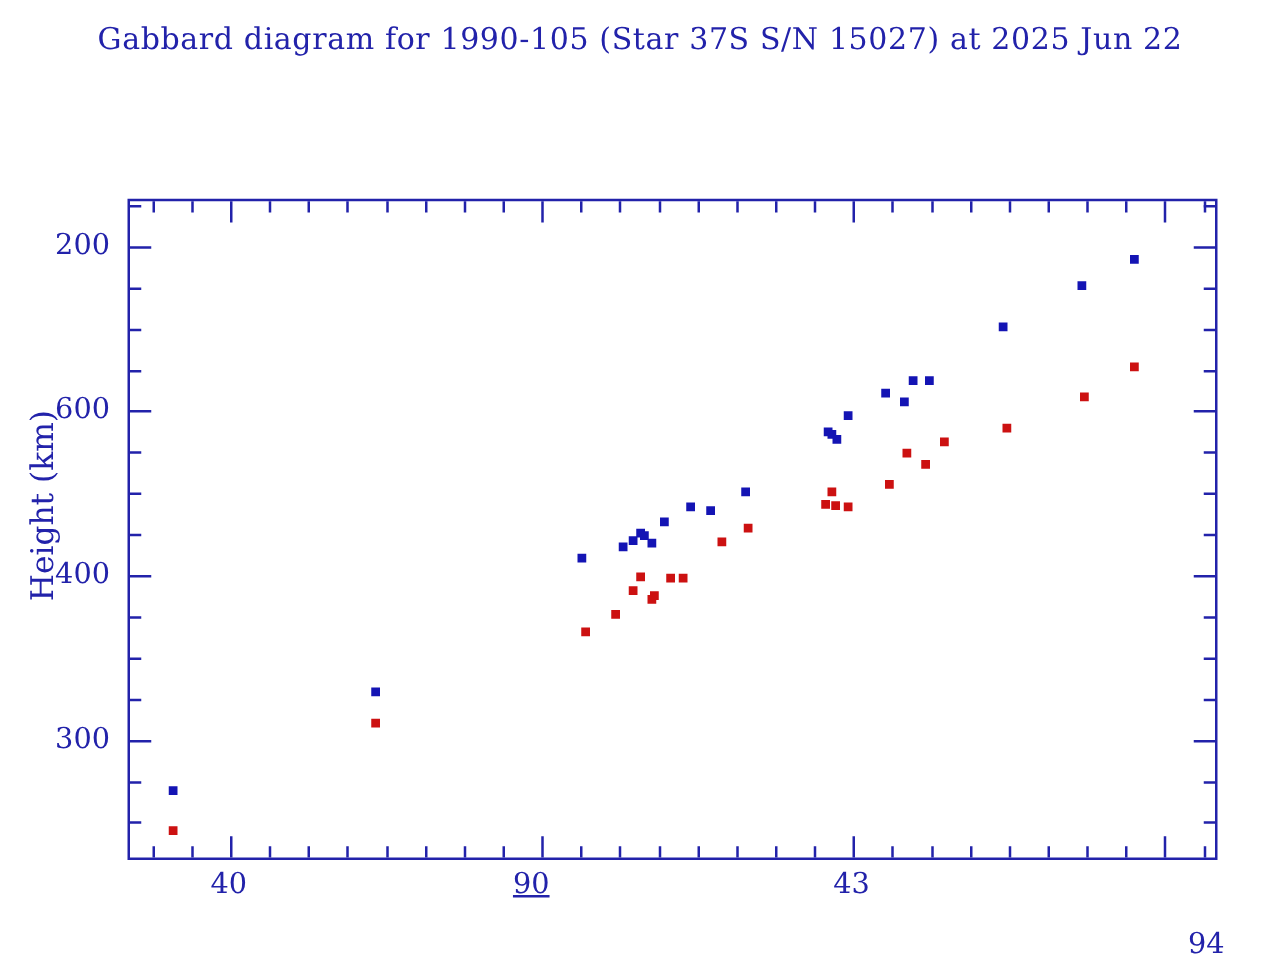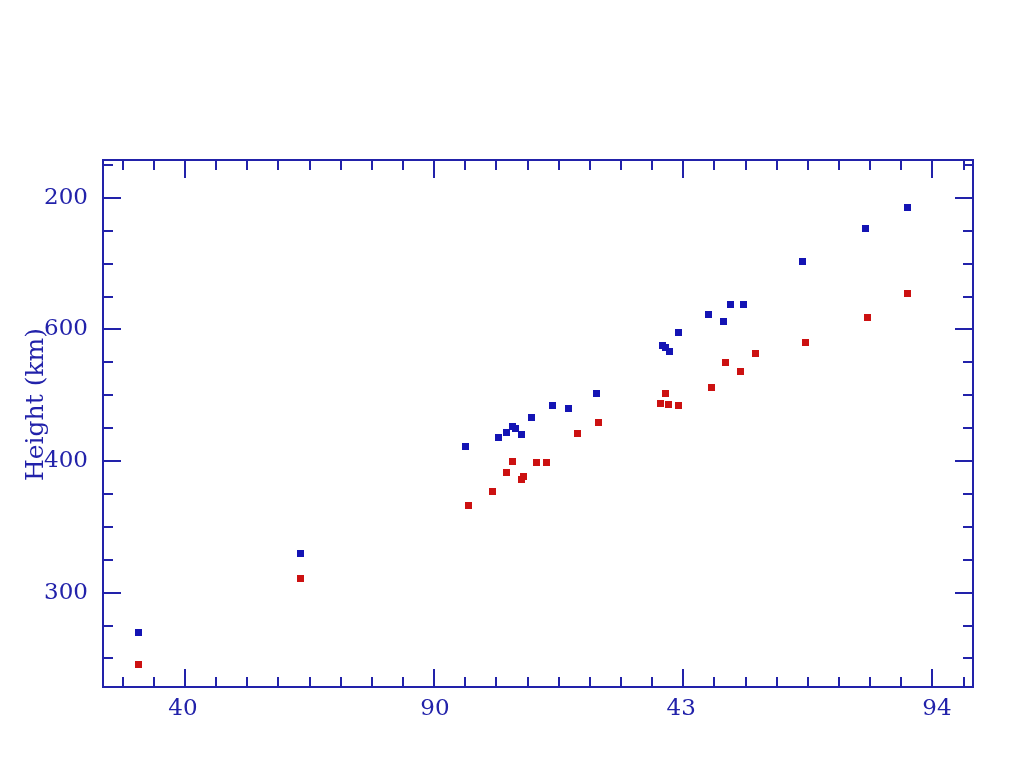--- a/index.html
+++ b/index.html
@@ -134,34 +134,35 @@
     font-size: 25px;
     font-family: "DejaVu Serif", serif;
     transform: rotate(-90deg);
   }
 </style>
 </head>
 <body>
 
 <div id="root">
 
+  <div id="chart-title">Gabbard diagram for 1990-105 (Star 37S S/N 15027) at 2025 Jun 22</div>
 
   <div id="y-axis-title">Height (km)</div>
 
   <div id="y-tick-labels">
       <div class="ylabel-text" style="top: 431.622px;">300</div>
       <div class="ylabel-text" style="top: 300.03px;">400</div>
       <div class="ylabel-text" style="top: 168.438px;">600</div>
       <div class="ylabel-text" style="top: 36.8458px;">200</div>
     </div>
   <div id="x-tick-labels">
       <div class="xlabel-text" style="left: 80.9714px;">40</div>
-      <div class="xlabel-text" style="left: 333px;">90</div>
+      <div class="xlabel-text" style="left: 323px; text-decoration: underline;">90</div>
       <div class="xlabel-text" style="left: 579.257px;">43</div>
-      <div class="xlabel-text" style="left: 835px;">94</div>
+      <div class="xlabel-text" style="left: 863px; margin-top: 48px;">94</div>
     </div>
 
   <div id="plot-frame">
     <div id="plot-area">
         <div class="marker blue" title="apogee 87.63 min, 170 km" style="left: 34.88px; top: 471.1px;"></div>
         <div class="marker blue" title="apogee 88.93 min, 230 km" style="left: 196.823px; top: 392.144px;"></div>
         <div class="marker blue" title="apogee 90.25 min, 311 km" style="left: 361.257px; top: 285.555px;"></div>
         <div class="marker blue" title="apogee 90.52 min, 318 km" style="left: 394.891px; top: 276.343px;"></div>
         <div class="marker blue" title="apogee 90.58 min, 322 km" style="left: 402.366px; top: 271.08px;"></div>
         <div class="marker blue" title="apogee 90.63 min, 326 km" style="left: 408.594px; top: 265.816px;"></div>

